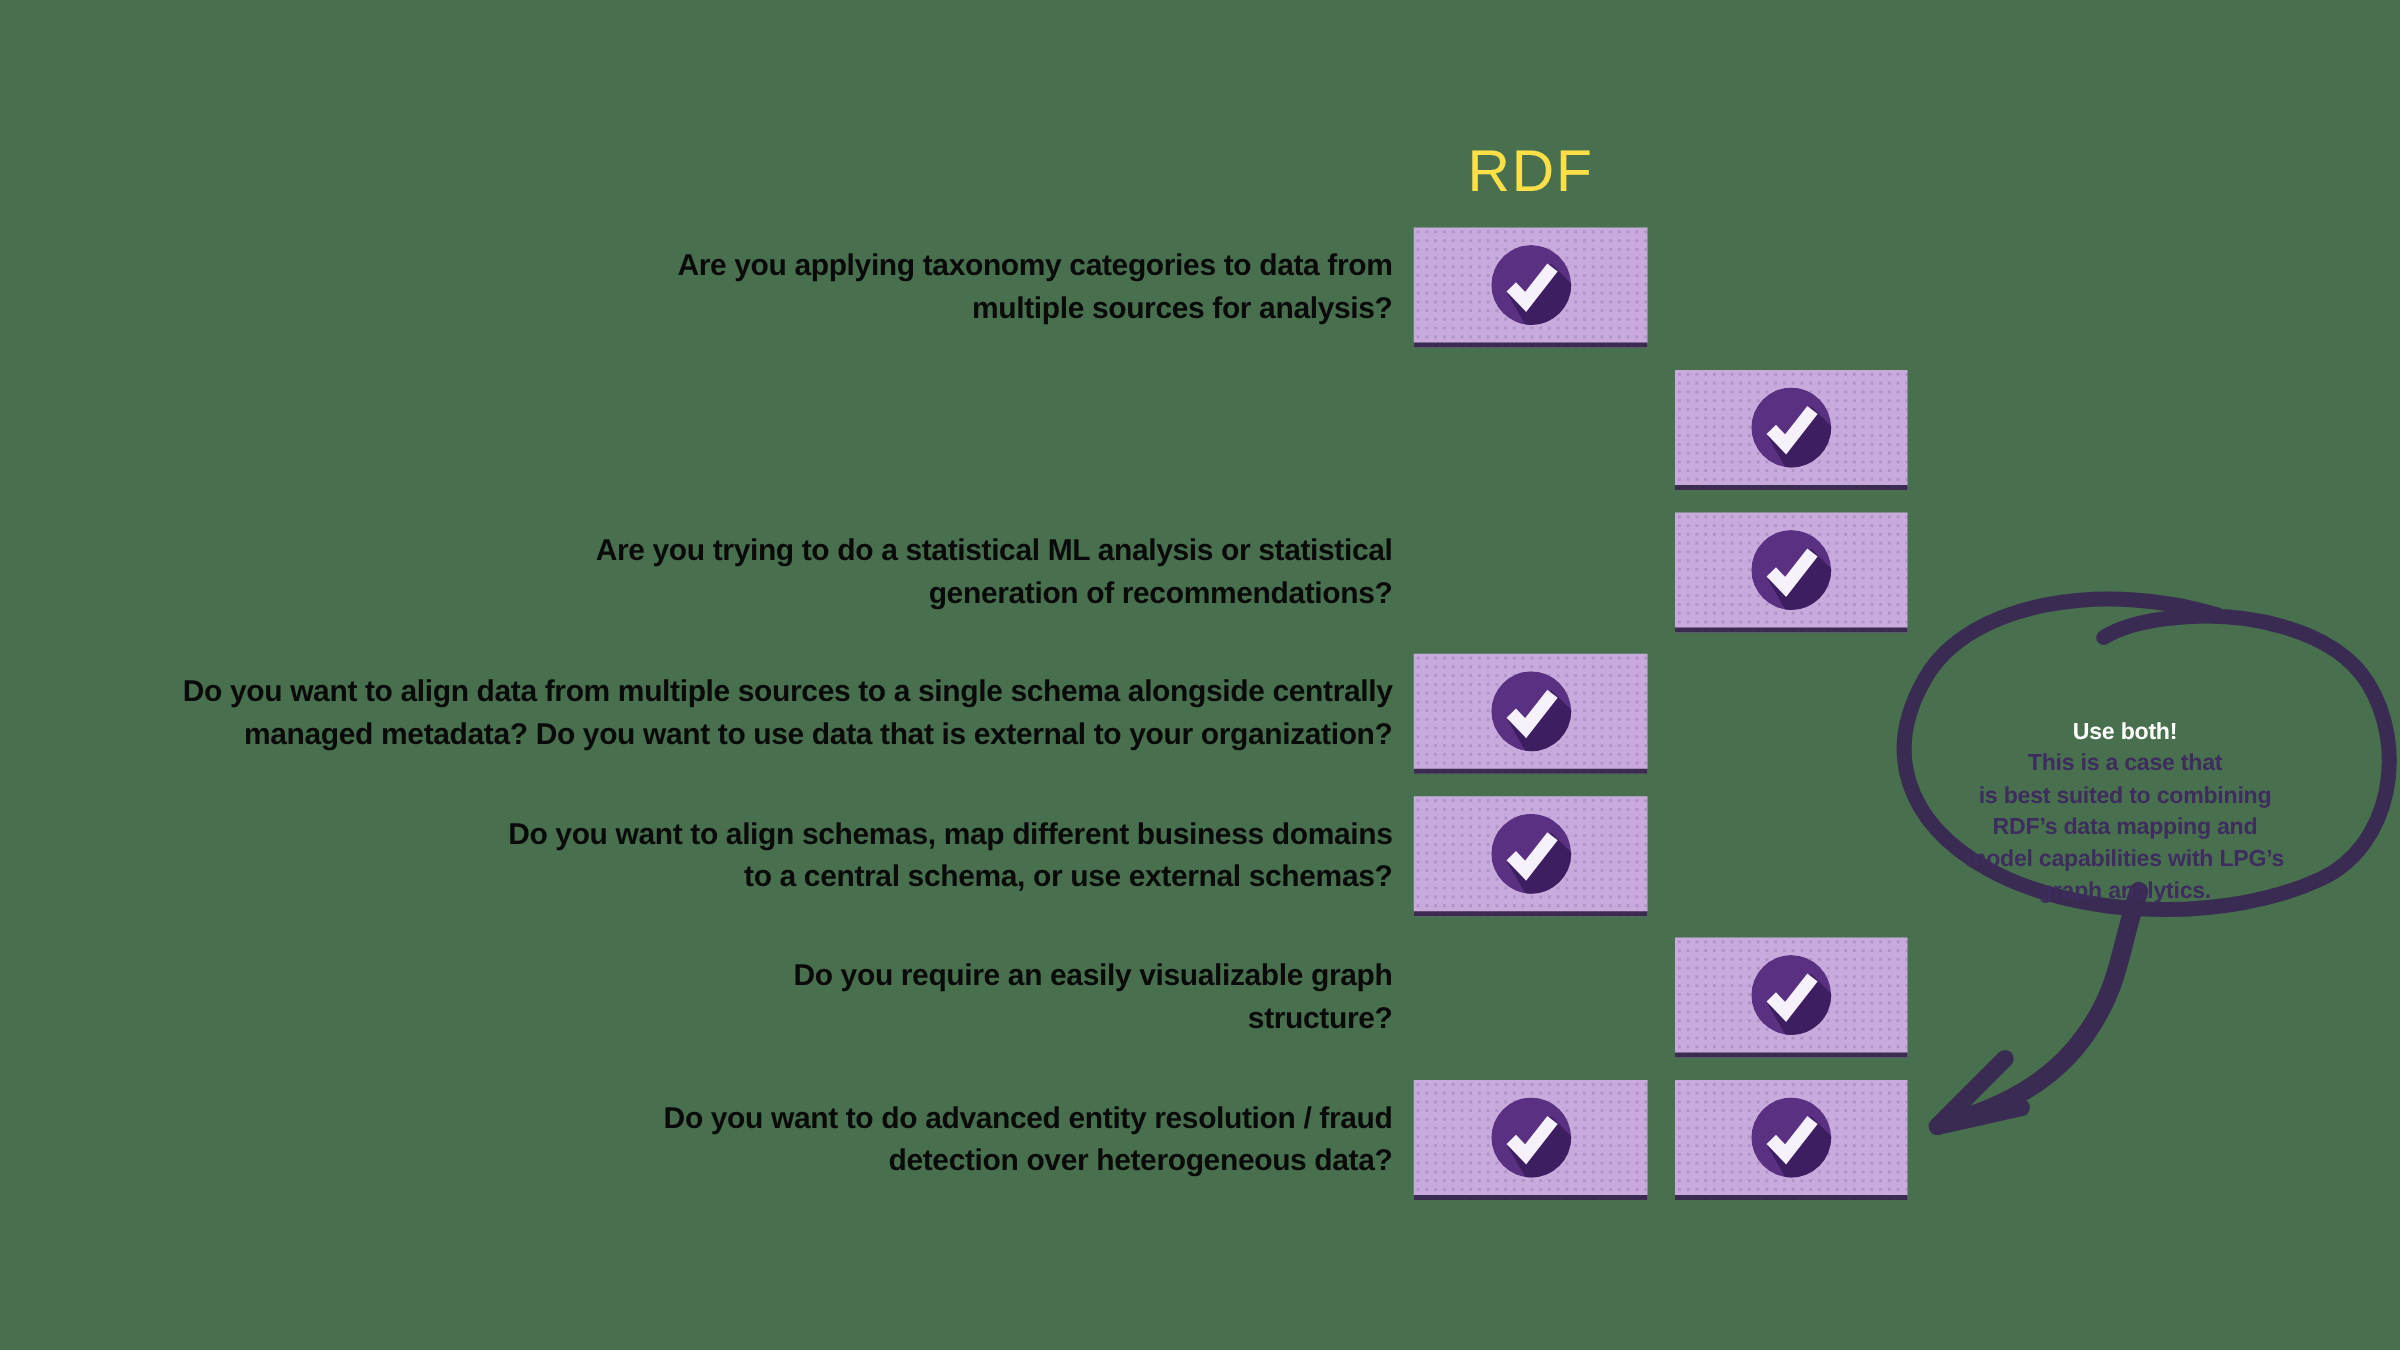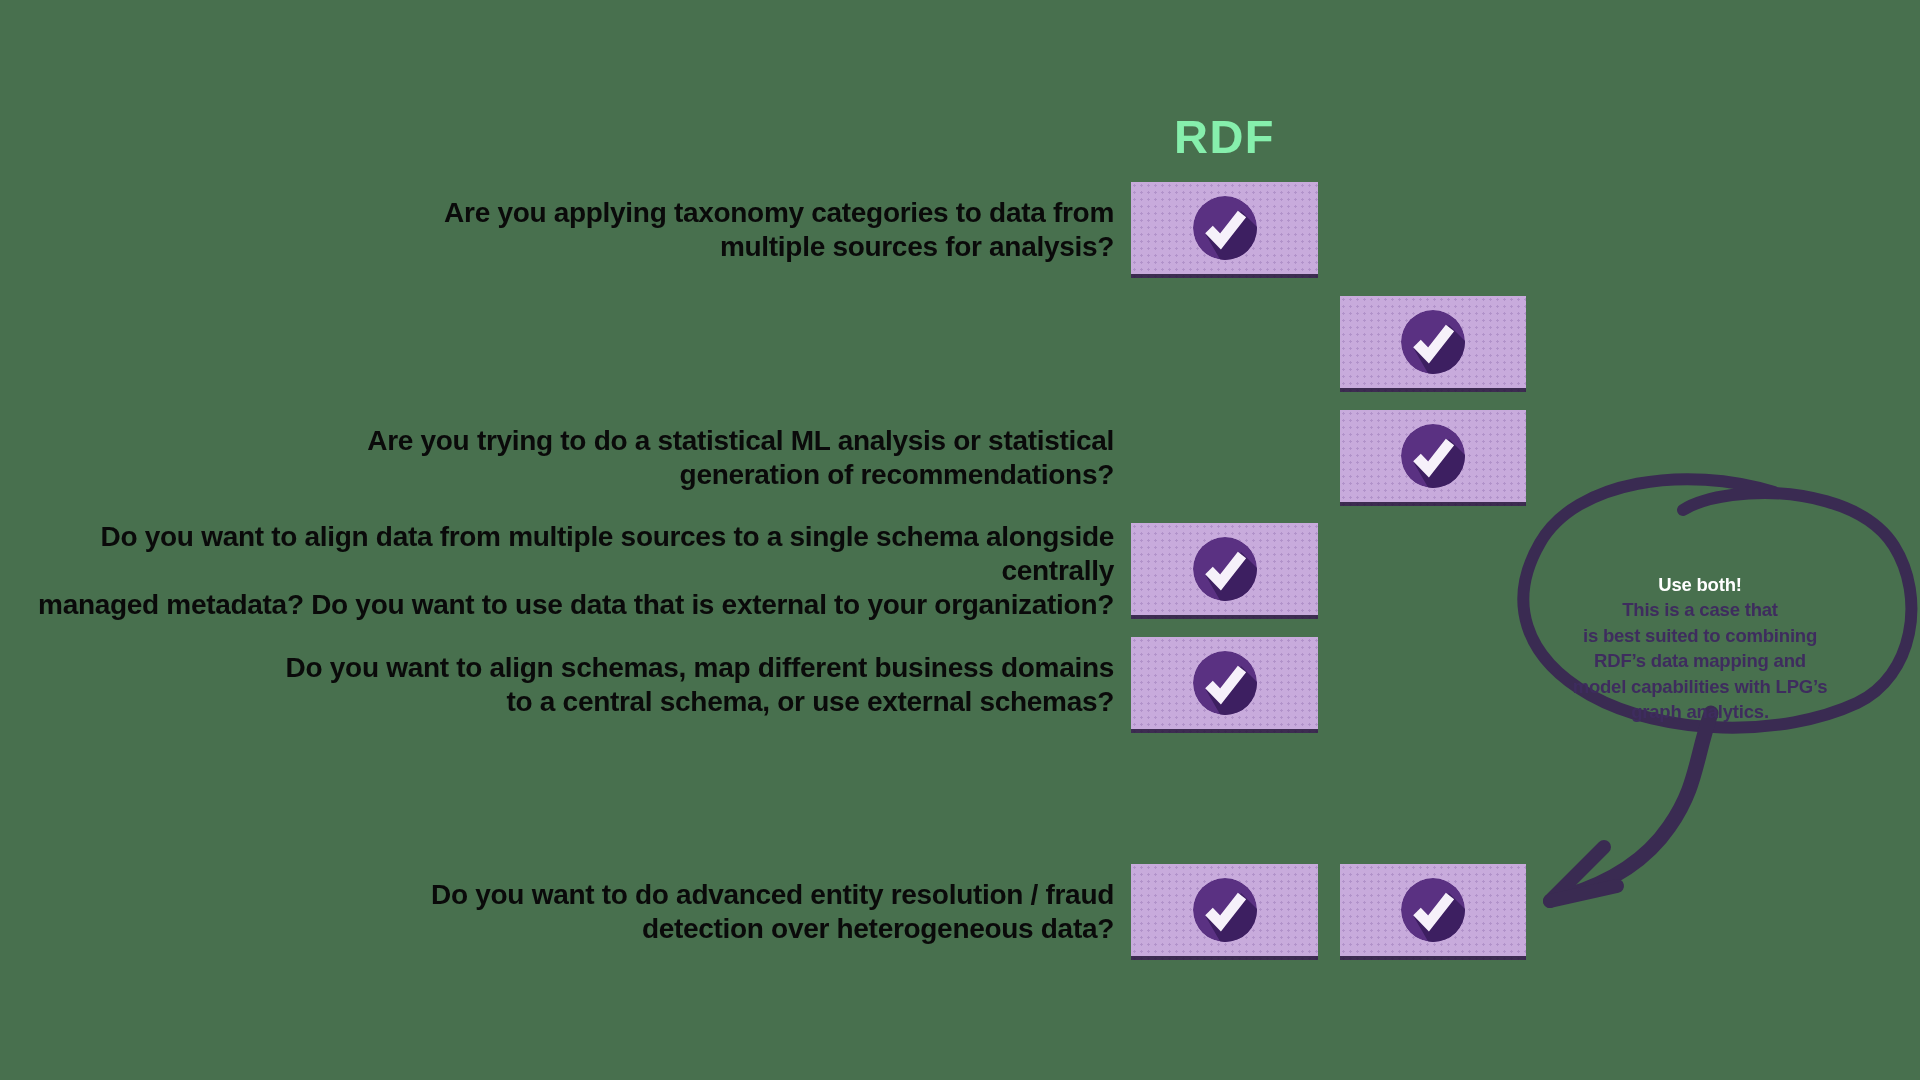--- a/index.html
+++ b/index.html
@@ -4,29 +4,29 @@
 <style>
   html,body{margin:0;padding:0;background:#48704e;}
   #canvas{
     position:relative;width:1920px;height:1080px;overflow:hidden;
     background:#48704e;
     font-family:"Liberation Sans", sans-serif;
   }
   .col-header{
     position:absolute;top:110px;height:52px;
     display:flex;align-items:center;justify-content:center;
-    font-size:47px;font-weight:700;letter-spacing:1.5px;color:#86efac;
+    font-size:47px;font-weight:400;letter-spacing:1.5px;color:#fde047;
   }
   #hdr-rdf{left:1131px;width:187px;}
   #hdr-lpg{left:1340px;width:186px;}
   .row{position:absolute;left:0;width:1920px;height:95px;}
   .qtext{
     position:absolute;left:0;right:806px;top:0;bottom:0;
     display:flex;align-items:center;justify-content:flex-end;
-    text-align:right;font-size:28px;line-height:34px;font-weight:600;
+    text-align:right;font-size:24px;line-height:34px;font-weight:600;
     letter-spacing:-0.3px;color:#0a0a0a;white-space:pre-line;
   }
   .cell{
     position:absolute;top:0;height:92px;
     background-color:#c8abdc;
     background-image:radial-gradient(rgba(86,47,128,0.20) 1.1px, transparent 1.4px);
     background-size:7px 7px;
     border-bottom:4px solid rgba(36,21,56,0.85);
     display:flex;align-items:center;justify-content:center;
   }
@@ -105,20 +105,29 @@
   <div class="row" style="top:637px">
     <div class="qtext">Do you want to align schemas, map different business domains
 to a central schema, or use external schemas?</div>
     <div class="cell rdf">
       <svg class="check-svg" viewBox="0 0 66 66">
           <use href="#check-icon-g"></use>
         </svg>
     </div>
   </div>
 
+  <div class="row" style="top:750px">
+    <div class="qtext">Do you require an easily visualizable graph
+structure?</div>
+    <div class="cell lpg">
+      <svg class="check-svg" viewBox="0 0 66 66">
+          <use href="#check-icon-g"></use>
+        </svg>
+    </div>
+  </div>
 
   <div class="row" style="top:864px">
     <div class="qtext">Do you want to do advanced entity resolution / fraud
 detection over heterogeneous data?</div>
     <div class="cell rdf">
       <svg class="check-svg" viewBox="0 0 66 66">
           <use href="#check-icon-g"></use>
         </svg>
     </div>
     <div class="cell lpg">

